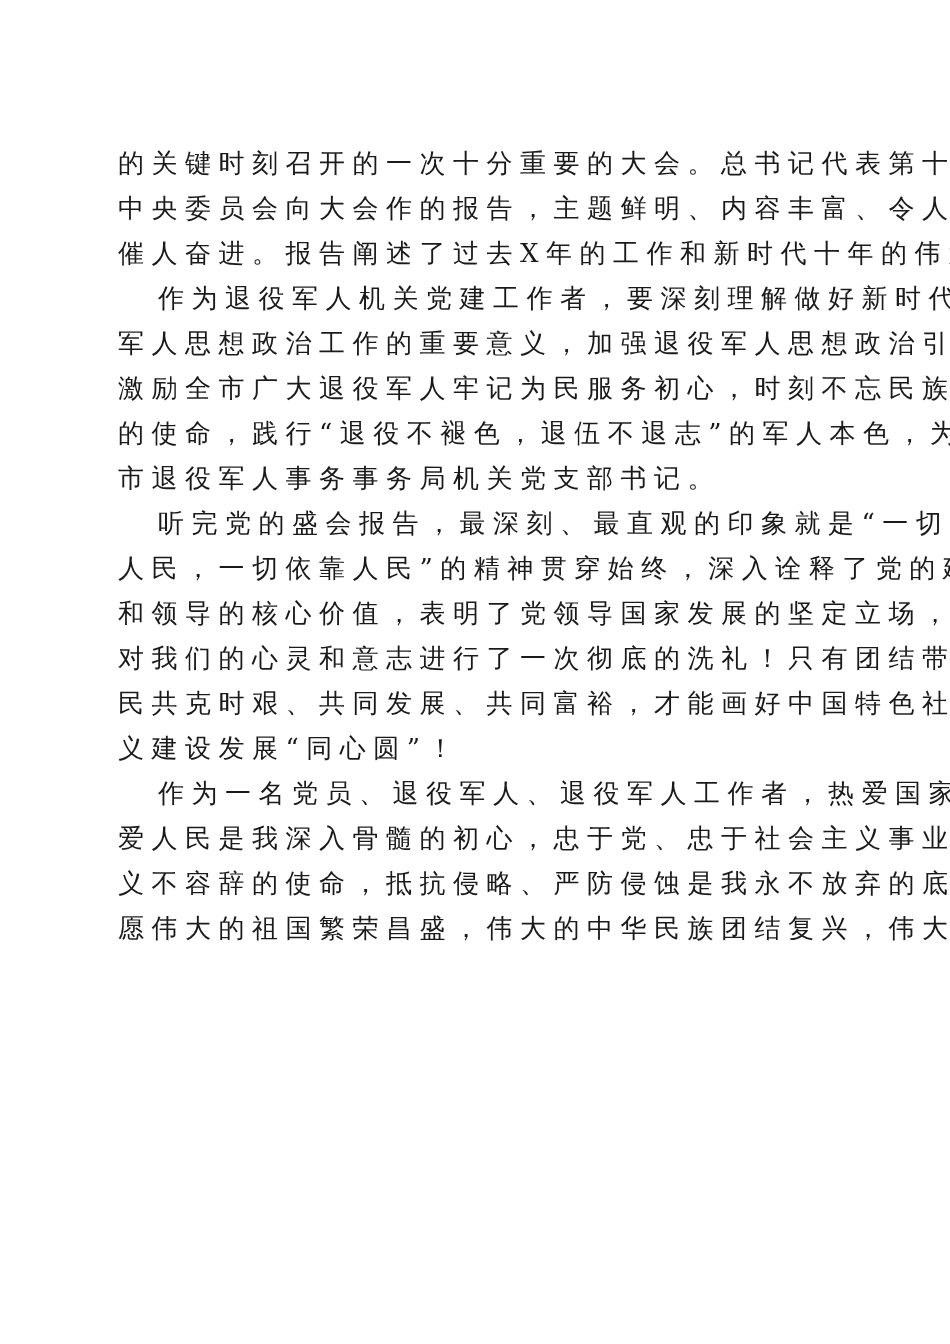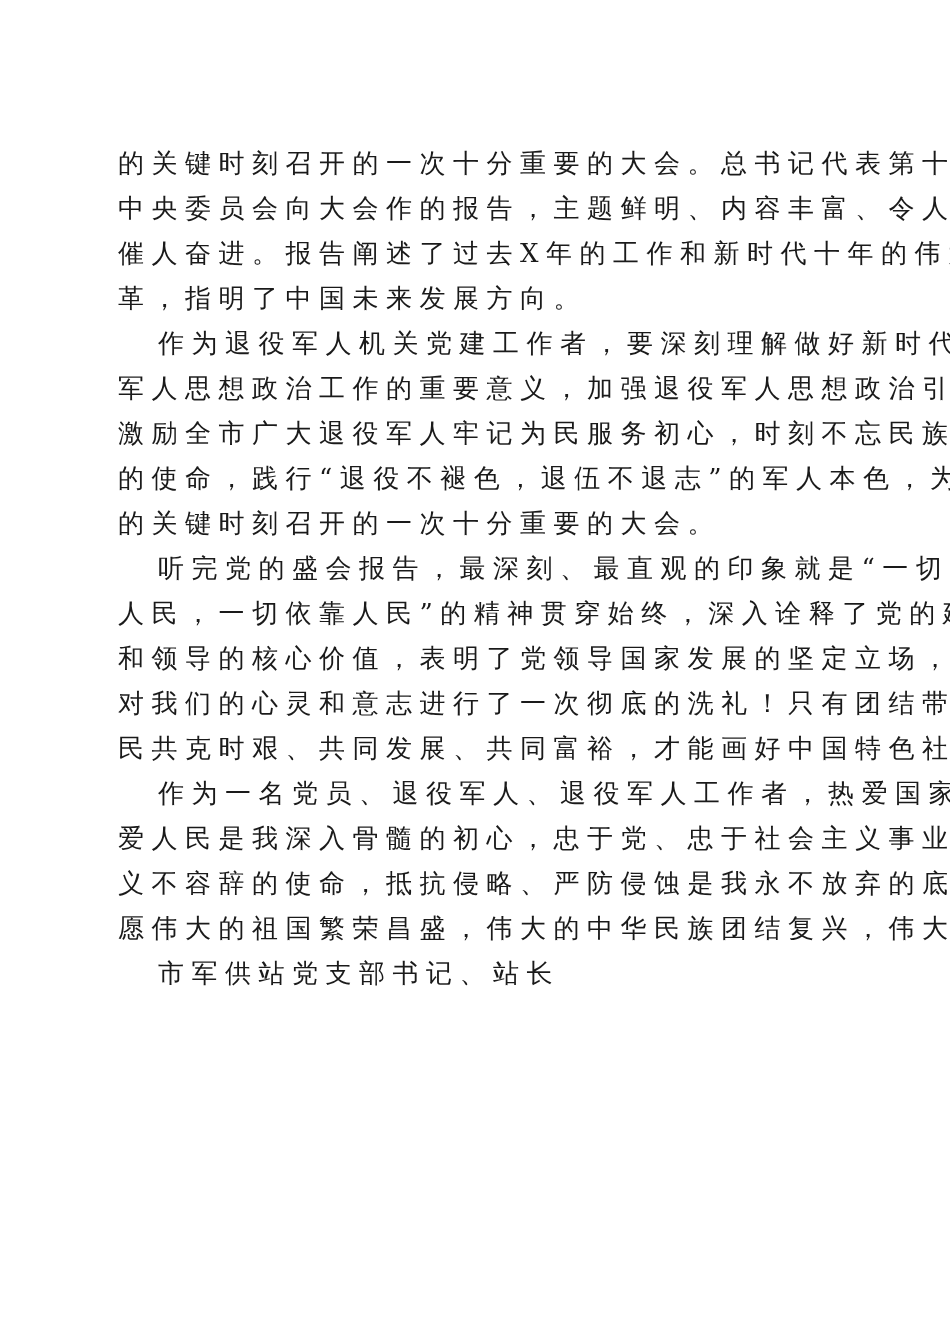--- a/index.html
+++ b/index.html
@@ -23,43 +23,40 @@
   </style>
 </head>
 <body>
 
 <div class="page">
 
   <div class="para">
     <div class="line">的关键时刻召开的一次十分重要的大会。总书记代表第十九届</div>
     <div class="line">中央委员会向大会作的报告，主题鲜明、内容丰富、令人鼓舞、</div>
     <div class="line">催人奋进。报告阐述了过去X年的工作和新时代十年的伟大变</div>
-    <div class="line">革，指明了中国未来发展方向。</div>
   </div>
 
   <div class="para">
     <div class="line indent">作为退役军人机关党建工作者，要深刻理解做好新时代退役</div>
     <div class="line">军人思想政治工作的重要意义，加强退役军人思想政治引领，</div>
     <div class="line">激励全市广大退役军人牢记为民服务初心，时刻不忘民族复兴</div>
     <div class="line">的使命，践行“退役不褪色，退伍不退志”的军人本色，为实</div>
-    <div class="line">的关键时刻召开的一次十分重要的大会。</div>
+    <div class="line">市退役军人事务事务局机关党支部书记。</div>
   </div>
 
 
   <div class="para">
     <div class="line indent">听完党的盛会报告，最深刻、最直观的印象就是“一切为了</div>
     <div class="line">人民，一切依靠人民”的精神贯穿始终，深入诠释了党的建设</div>
     <div class="line">和领导的核心价值，表明了党领导国家发展的坚定立场，再次</div>
     <div class="line">对我们的心灵和意志进行了一次彻底的洗礼！只有团结带领人</div>
     <div class="line">民共克时艰、共同发展、共同富裕，才能画好中国特色社会主</div>
+    <div class="line">义建设发展“同心圆”！</div>
   </div>
 
   <div class="para">
     <div class="line indent">作为一名党员、退役军人、退役军人工作者，热爱国家、热</div>
     <div class="line">爱人民是我深入骨髓的初心，忠于党、忠于社会主义事业是我</div>
     <div class="line">义不容辞的使命，抵抗侵略、严防侵蚀是我永不放弃的底线！</div>
     <div class="line">愿伟大的祖国繁荣昌盛，伟大的中华民族团结复兴，伟大的中</div>
   </div>
 
-  <div class="para">
-    <div class="line indent">市军供站党支部书记、站长</div>
-  </div>
 </div>
 
 </body></html>

